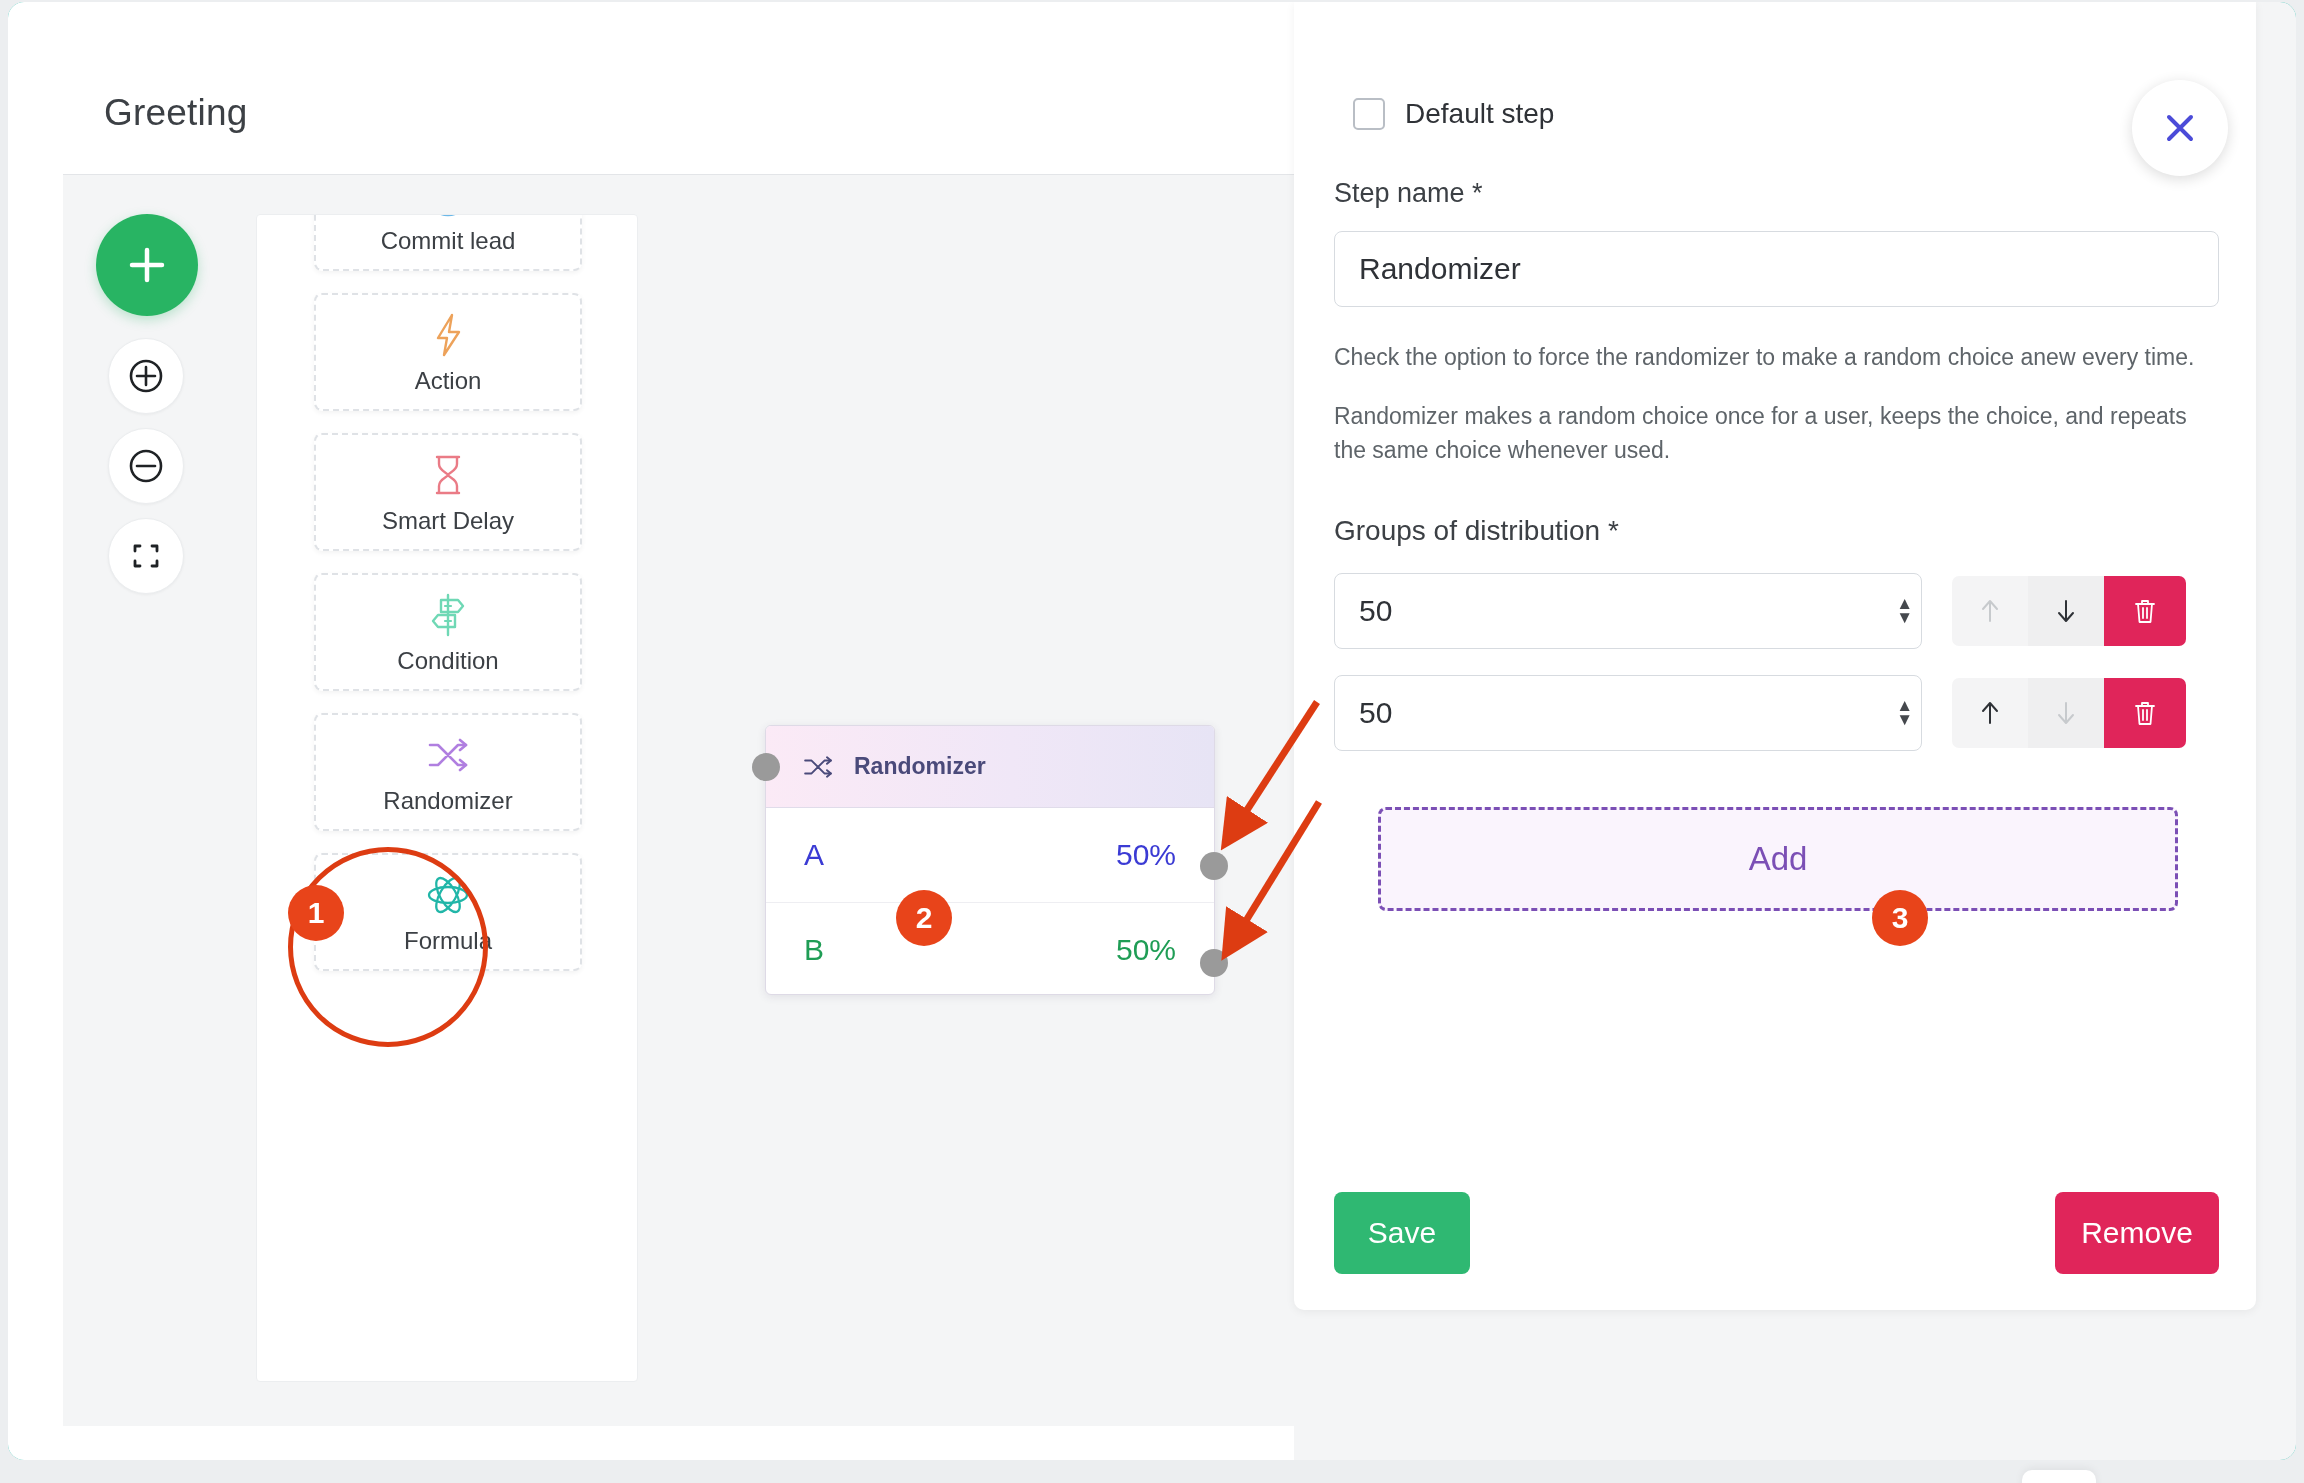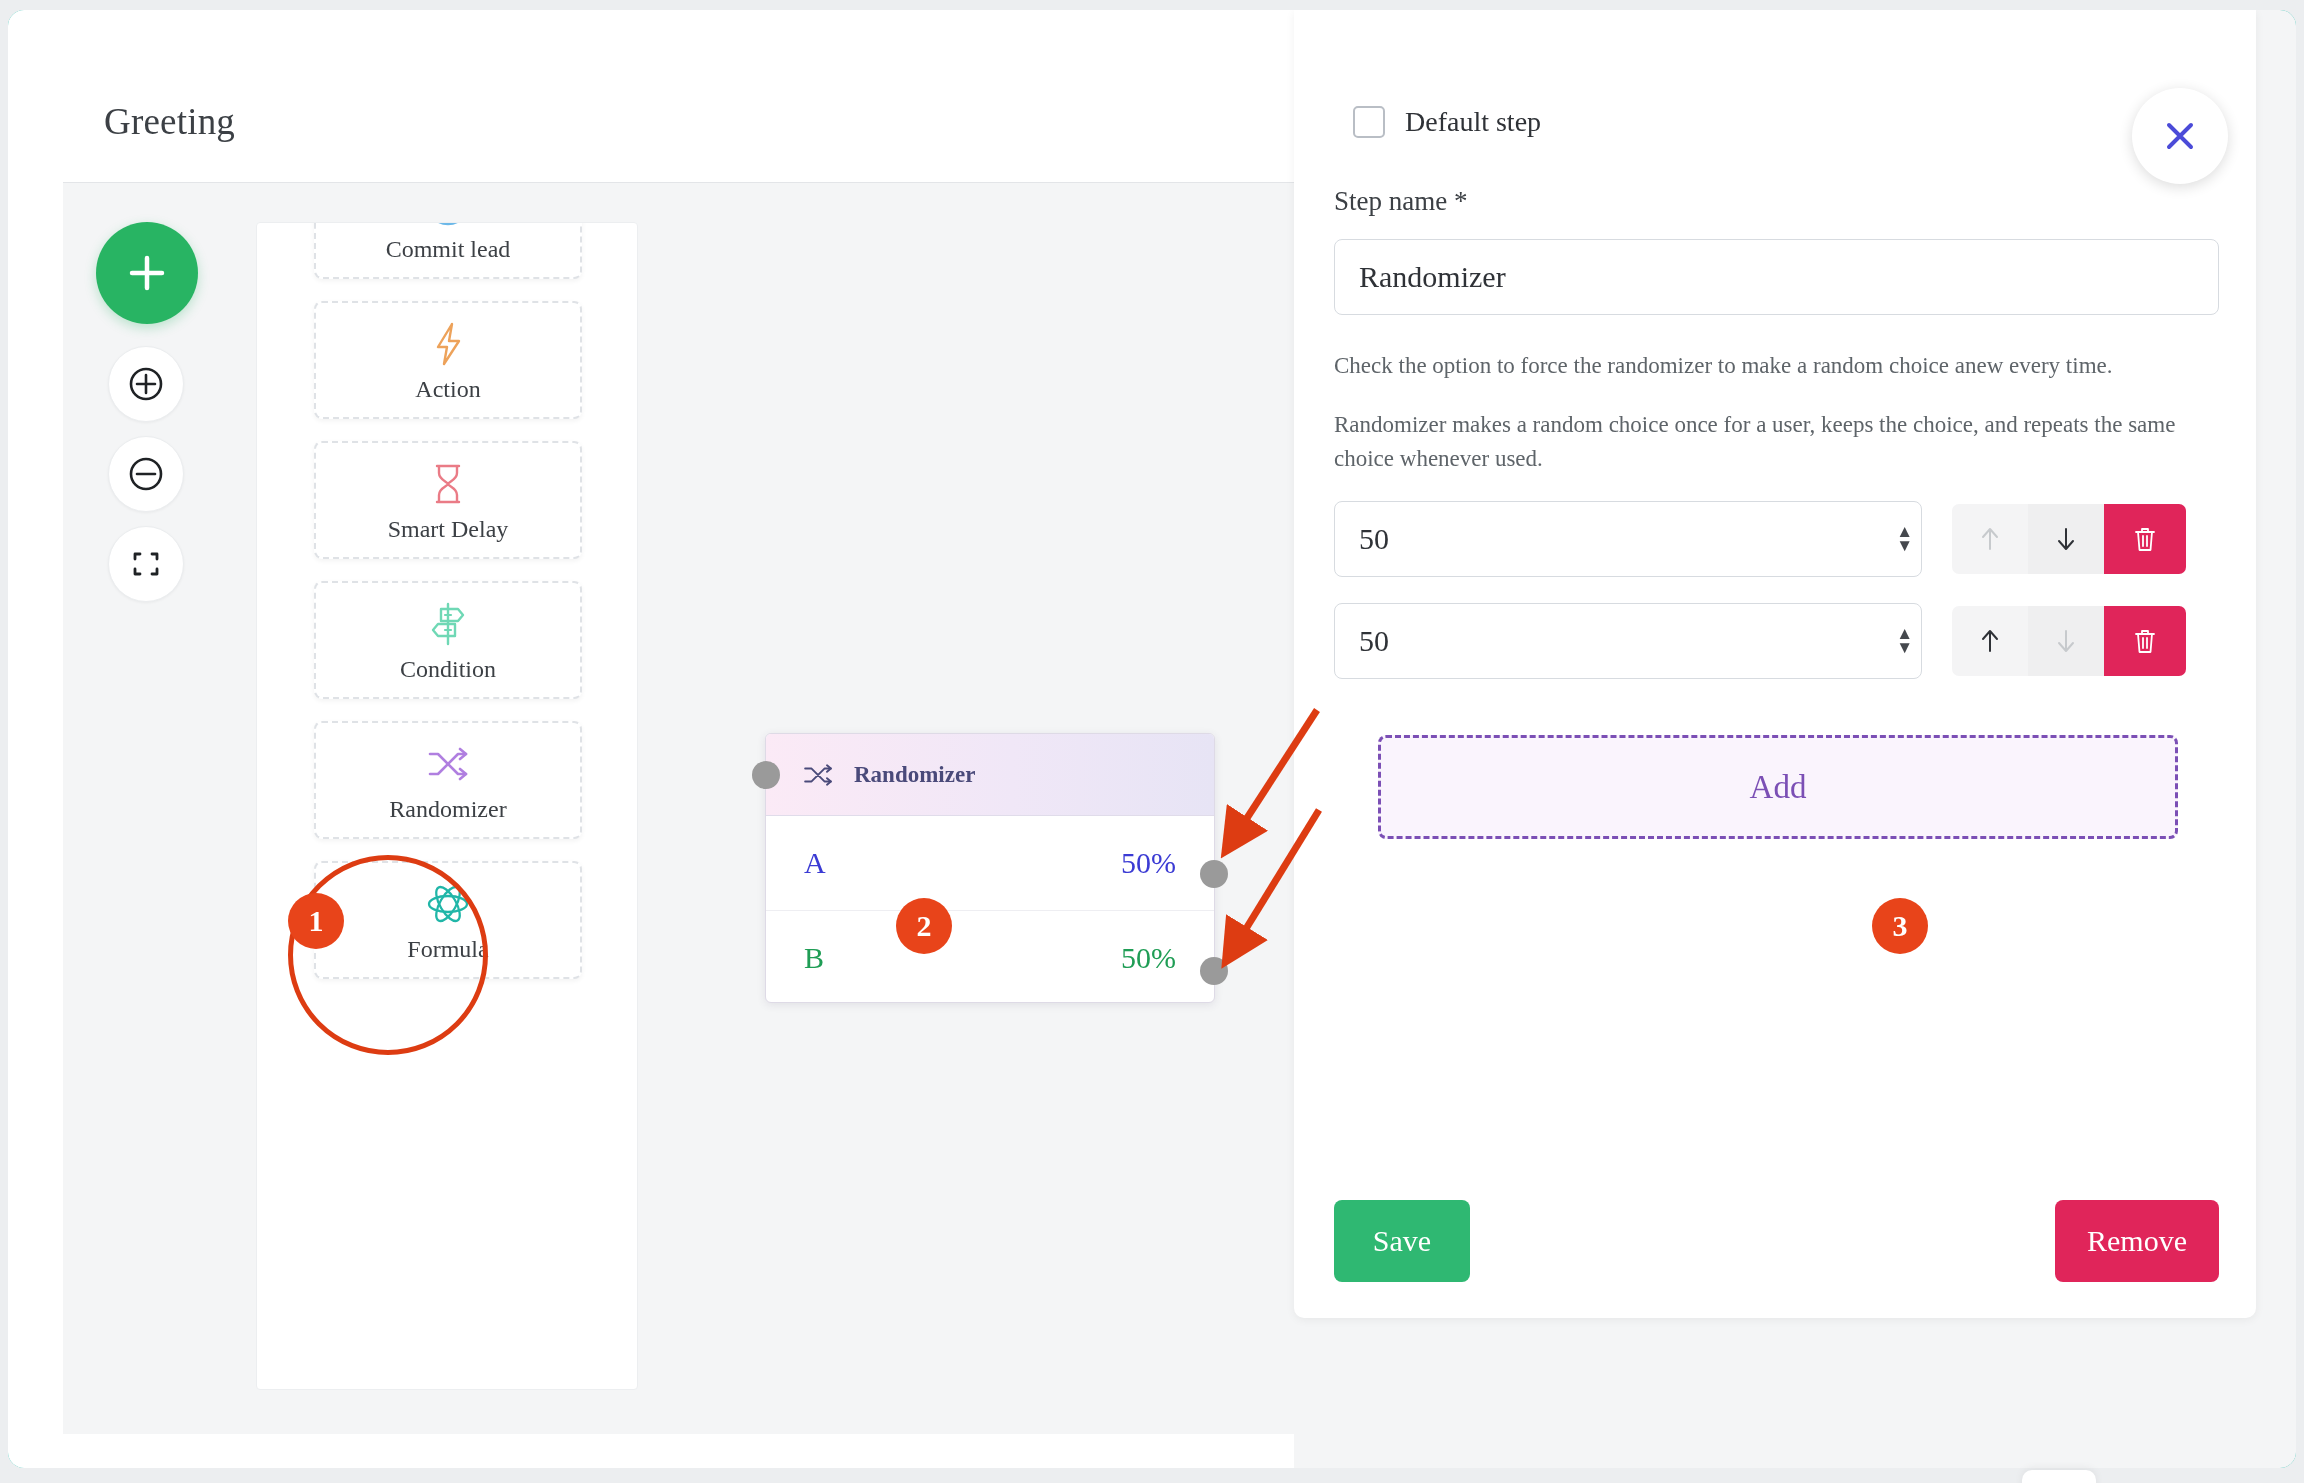--- a/index.html
+++ b/index.html
@@ -5,26 +5,25 @@
   * { box-sizing: border-box; margin: 0; padding: 0; }
   html, body {
     width: 2304px; height: 1483px;
     background: #eceef0;
     font-family: "Liberation Sans", sans-serif;
     overflow: hidden;
   }
 
   #app {
     position: absolute;
-    left: 8px; top: 10px;
+    left: 8px; top: 2px;
     width: 2288px; height: 1458px;
     background: #14b8a6;
     border-radius: 16px;
     overflow: hidden;
-    font-family: Liberation Serif, serif;
   }
 
   
   .canvas-pane {
     position: absolute;
     left: 0; top: 0;
     width: 1286px; height: 1458px;
     background: #ffffff;
   }
   .flow-title {
@@ -411,20 +410,21 @@
           <div class="chk-label">Default step</div>
         </div>
 
         <div class="field-label">Step name *</div>
         <div class="text-input" placeholder="Step name">Randomizer</div>
 
 
         <div class="help-text second">Check the option to force the randomizer to make a random choice anew every time.</div>
         <div class="help-text">Randomizer makes a random choice once for a user, keeps the choice, and repeats the same choice whenever used.</div>
 
+        <div class="group-heading">Groups of distribution *</div>
 
         <div class="dist-row">
           <div class="num-input">
             <span>50</span>
             <span class="spinner">
               <span>▲</span>
               <span>▼</span>
             </span>
           </div>
           <div class="row-actions">

